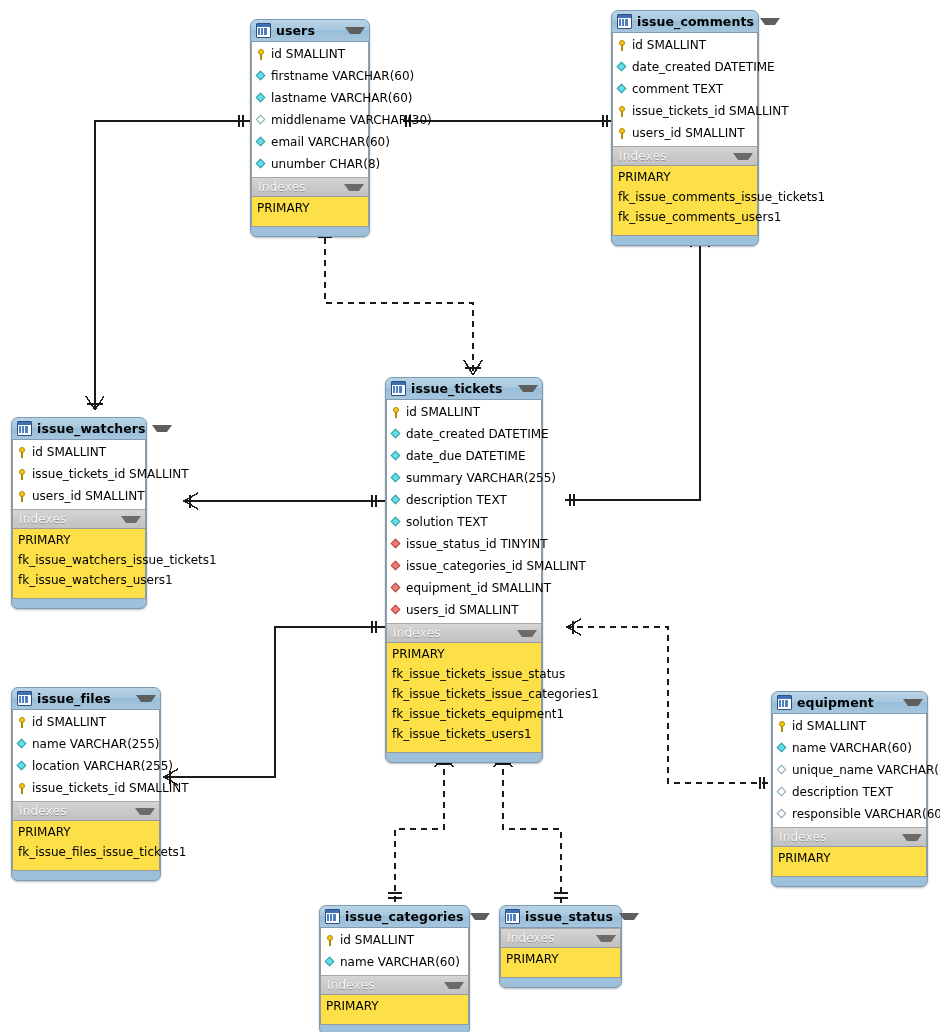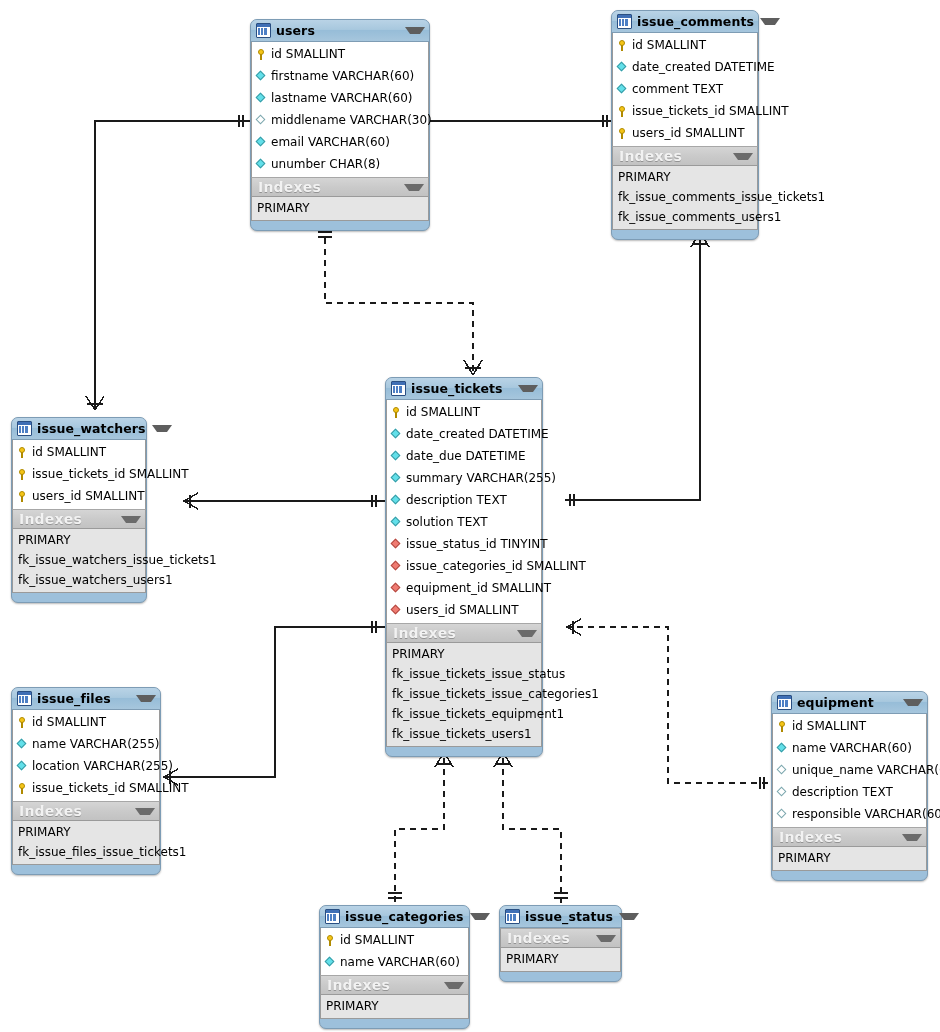--- a/index.html
+++ b/index.html
@@ -159,35 +159,35 @@
     background: linear-gradient(to bottom, #d5d5d5 0%, #cacaca 50%, #c2c2c2 100%);
     border: 1px solid #9a9a9a;
     border-top: 1px solid #a7a7a7;
     display: flex;
     align-items: center;
     padding: 0 4px 0 6px;
     box-sizing: border-box;
   }
   .idx-head .lbl {
     flex: 1 1 auto;
-    font-weight: bold;
-    font-size: 14px;
+    font-weight: normal;
+    font-size: 12px;
     color: #f2f2f2;
     text-shadow: 0 1px 0 rgba(0,0,0,0.25);
     letter-spacing: 0.2px;
   }
   .idx-head .caret {
     border-top-color: #6b6b6b;
   }
   .idxs {
-    background: #e5e5e5;
+    background: #fde047;
     border-left: 1px solid #9a9a9a;
     border-right: 1px solid #9a9a9a;
     border-bottom: 1px solid #9a9a9a;
-    padding: 1px 0 2px 0;
+    padding: 1px 0 8px 0;
   }
   .idx {
     height: 20px;
     display: flex;
     align-items: center;
     padding-left: 5px;
     font-size: 12px;
     color: #000;
     white-space: nowrap;
   }
@@ -286,21 +286,21 @@
         <path d="M495,764 H511"></path>
         <path d="M503,752 L494,767 M503,752 L512,767"></path>
 
         <path d="M554,893 H568 M554,898 H568"></path>
       </g>
 
     </g>
   </svg>
 
   <div id="tables-layer">
-      <div class="tbl" style="left: 250px; top: 19px; width: 180px;">
+      <div class="tbl" style="left: 250px; top: 19px; width: 120px;">
         <div class="tbl-head">
           <span class="tbl-icon"></span>
           <span class="tbl-title">users</span>
           <span class="caret"></span>
         </div>
         <div class="cols">
           <div class="col">
             <span class="ic key"></span>
             <span class="txt">id SMALLINT</span>
           </div>

